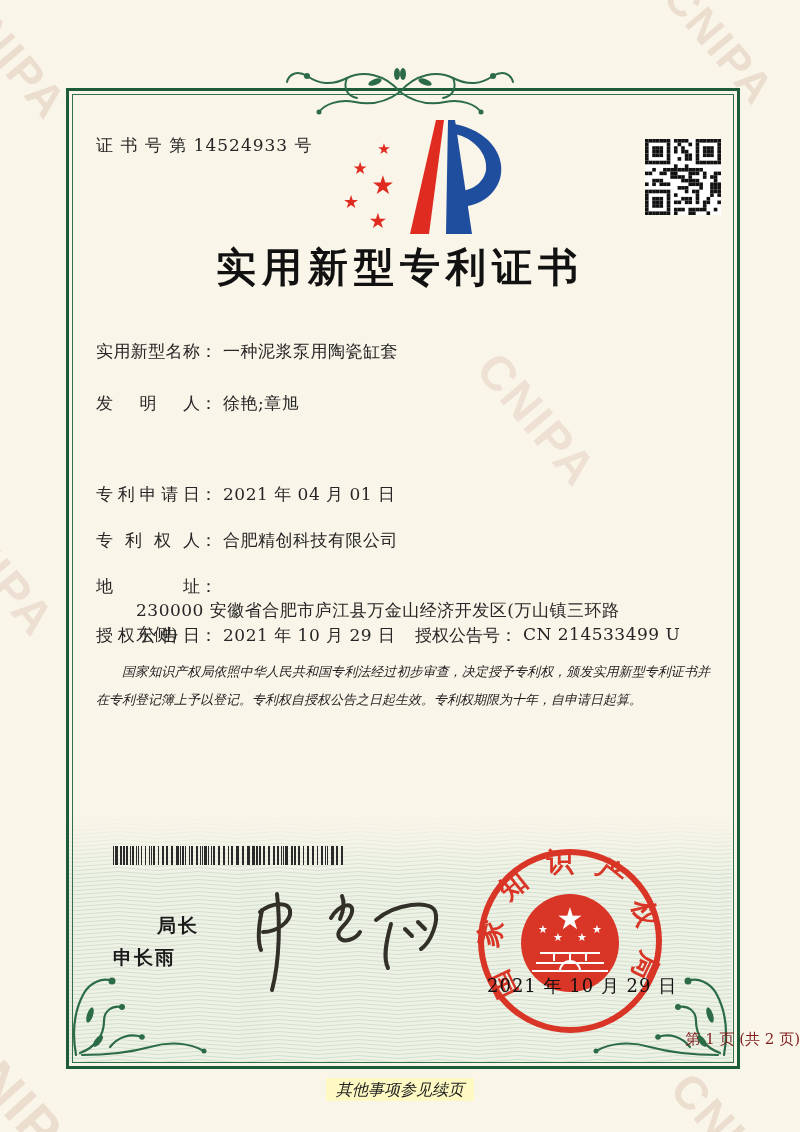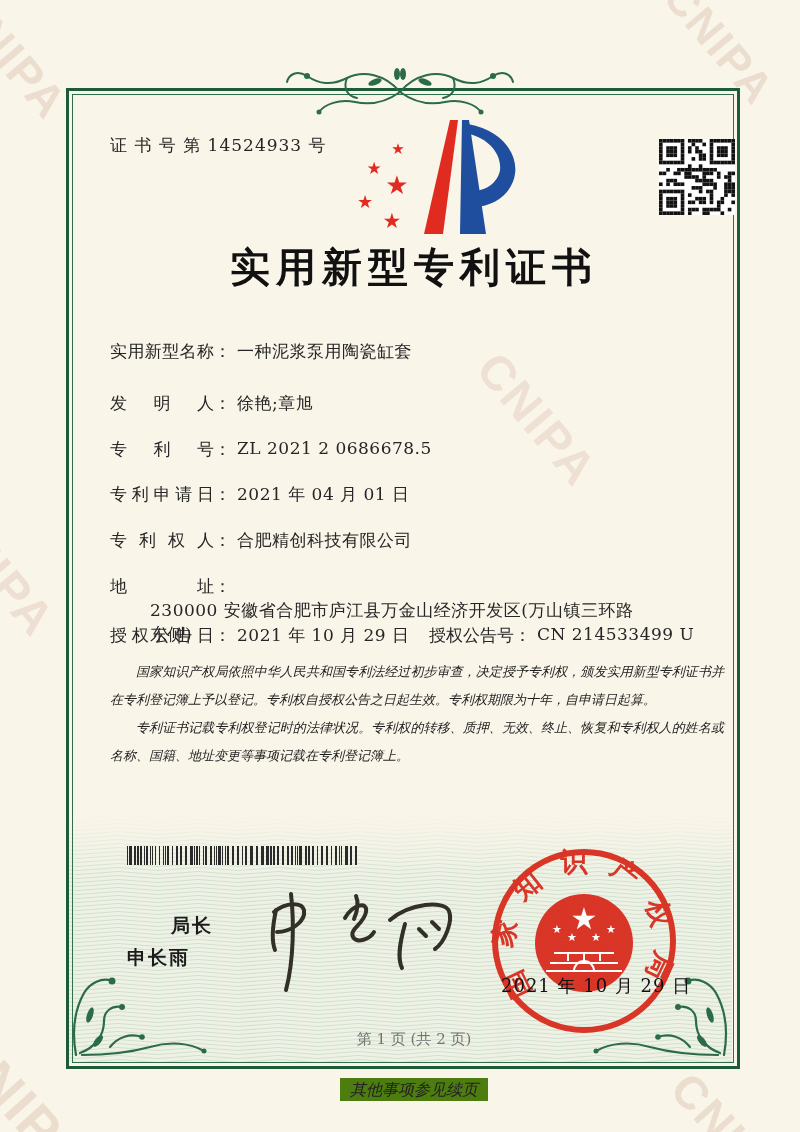--- a/index.html
+++ b/index.html
@@ -36,21 +36,21 @@
   .frame{
     position:absolute;z-index:2;left:66px;top:88px;width:668px;height:975px;
     border:3px solid #1e5c39;pointer-events:none;
   }
   .frame-inner{position:absolute;left:3px;top:3px;right:3px;bottom:3px;border:1px solid #2f7049;}
   .ornament-top{position:absolute;z-index:3;left:285px;top:62px;pointer-events:none;}
   .ornament-corner{position:absolute;z-index:3;pointer-events:none;}
   .oc-left{left:70px;top:975px;}
   .oc-right{left:590px;top:975px;transform:scaleX(-1);}
   
-  .content{position:absolute;z-index:3;left:14px;top:0;width:660px;height:1132px;}
+  .content{position:absolute;z-index:3;left:0;top:0;width:660px;height:1132px;}
   .cert-no{position:absolute;left:96px;top:134px;font-size:17px;letter-spacing:1px;}
   .logo{position:absolute;left:336px;top:116px;}
   .qr{position:absolute;left:645px;top:139px;width:76px;height:76px;background:#fff;}
   .title{
     position:absolute;left:0;top:240px;width:800px;text-align:center;
     font-size:40px;font-weight:bold;letter-spacing:6px;color:#111;
   }
   .fld{position:absolute;left:96px;font-size:17px;white-space:nowrap;}
   .flabel{display:inline-block;width:104px;text-align:justify;text-align-last:justify;vertical-align:top;}
   .fcolon{vertical-align:top;}
@@ -67,26 +67,26 @@
   .barcode{position:absolute;left:113px;top:846px;}
   .signer{position:absolute;left:113px;font-size:19px;font-weight:bold;letter-spacing:2px;color:#1b1b1b;}
   .signer-title{top:913px;margin-left:44px;}
   .signer-name{top:945px;}
   .signature{position:absolute;left:228px;top:888px;}
   .seal{position:absolute;left:475px;top:846px;}
   .seal-date{
     position:absolute;left:487px;top:974px;width:180px;font-size:18px;
     color:#111;letter-spacing:1px;white-space:nowrap;z-index:4;
   }
-  .footer-page{position:absolute;left:0;top:1030px;width:800px;text-align:center;font-size:15px;color:#737373;}
+  .footer-page{position:absolute;left:0;top:1030px;width:800px;text-align:right;font-size:15px;color:#7f1d1d;}
   .cont-note{
     position:absolute;left:0;top:1080px;width:800px;text-align:center;
     font-size:16px;font-style:italic;color:#222;
   }
-  .cont-note span{background:#4d7c0f;padding:2px 10px;}
+  .cont-note span{background:#fef9c3;padding:2px 10px;}
 </style>
 </head>
 <body>
 
 <div class="page">
 
   <div class="wm wm1">CNIPA</div>
   <div class="wm wm2">CNIPA</div>
   <div class="wm wm3">CNIPA</div>
   <div class="wm wm4">CNIPA</div>
@@ -458,42 +458,38 @@
     </div>
 
     <div class="title">实用新型专利证书</div>
 
     <div class="fld" style="top:340px">
       <span class="flabel">实用新型名称</span><span class="fcolon">：</span><span class="fvalue">一种泥浆泵用陶瓷缸套</span>
     </div>
     <div class="fld" style="top:392px">
       <span class="flabel">发明人</span><span class="fcolon">：</span><span class="fvalue">徐艳;章旭</span>
     </div>
-    <div class="fld" style="top:438px">
-      <span class="flabel">专利号</span><span class="fcolon">：</span><span class="fvalue">ZL 2021 2 0686678.5</span>
-    </div>
     <div class="fld" style="top:483px">
       <span class="flabel">专利申请日</span><span class="fcolon">：</span><span class="fvalue">2021 年 04 月 01 日</span>
     </div>
     <div class="fld" style="top:529px">
       <span class="flabel">专利权人</span><span class="fcolon">：</span><span class="fvalue">合肥精创科技有限公司</span>
     </div>
     <div class="fld fld-addr" style="top:575px">
       <span class="flabel">地址</span><span class="fcolon">：</span><span class="fvalue">230000 安徽省合肥市庐江县万金山经济开发区(万山镇三环路东侧)</span>
     </div>
     <div class="fld" style="top:624px">
       <span class="flabel">授权公告日</span><span class="fcolon">：</span><span class="fvalue">2021 年 10 月 29 日</span>
     </div>
     <div class="fld-right" style="top:624px">
       <span>授权公告号</span><span>：</span><span class="fvalue">CN 214533499 U</span>
     </div>
 
     <div class="paras">
       <p>国家知识产权局依照中华人民共和国专利法经过初步审查，决定授予专利权，颁发实用新型专利证书并在专利登记簿上予以登记。专利权自授权公告之日起生效。专利权期限为十年，自申请日起算。</p>
-      <p>专利证书记载专利权登记时的法律状况。专利权的转移、质押、无效、终止、恢复和专利权人的姓名或名称、国籍、地址变更等事项记载在专利登记簿上。</p>
     </div>
 
     <svg class="barcode" id="barcode" width="232" height="19" viewBox="0 0 232 19">
         <rect x="0" y="0" width="1" height="19" fill="#2a2a2a"></rect>
         <rect x="2" y="0" width="3" height="19" fill="#2a2a2a"></rect>
         <rect x="7" y="0" width="2" height="19" fill="#2a2a2a"></rect>
         <rect x="10" y="0" width="2" height="19" fill="#2a2a2a"></rect>
         <rect x="13" y="0" width="2" height="19" fill="#2a2a2a"></rect>
         <rect x="17" y="0" width="1" height="19" fill="#2a2a2a"></rect>
         <rect x="19" y="0" width="2" height="19" fill="#2a2a2a"></rect>

